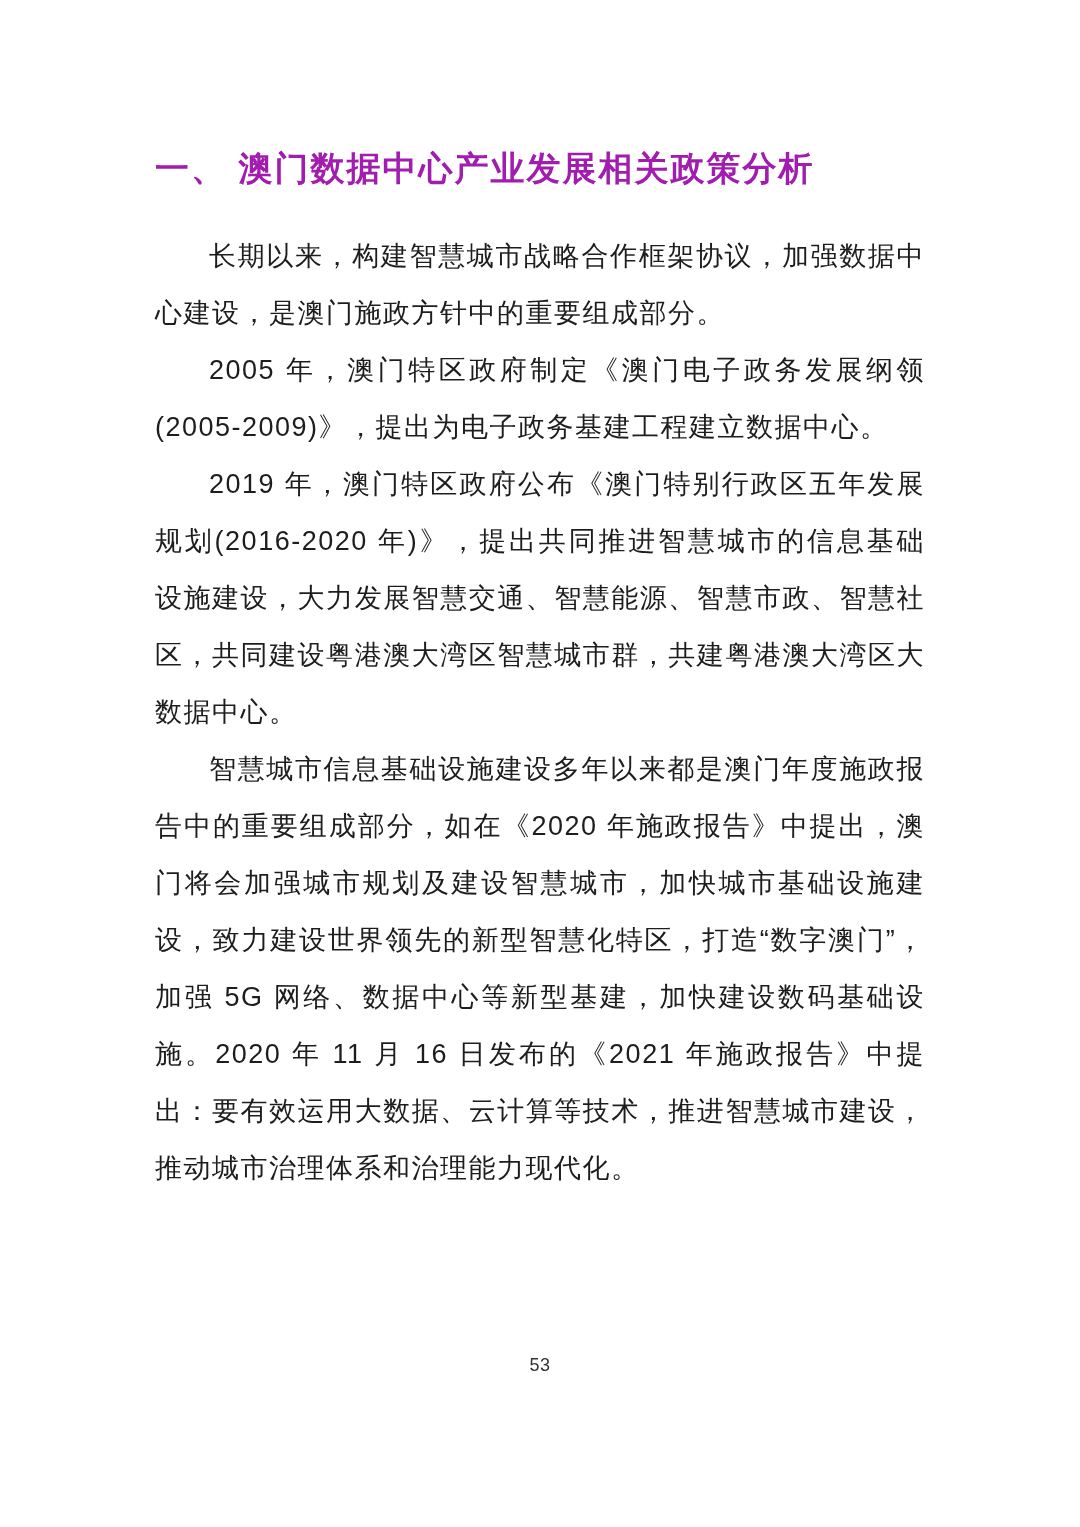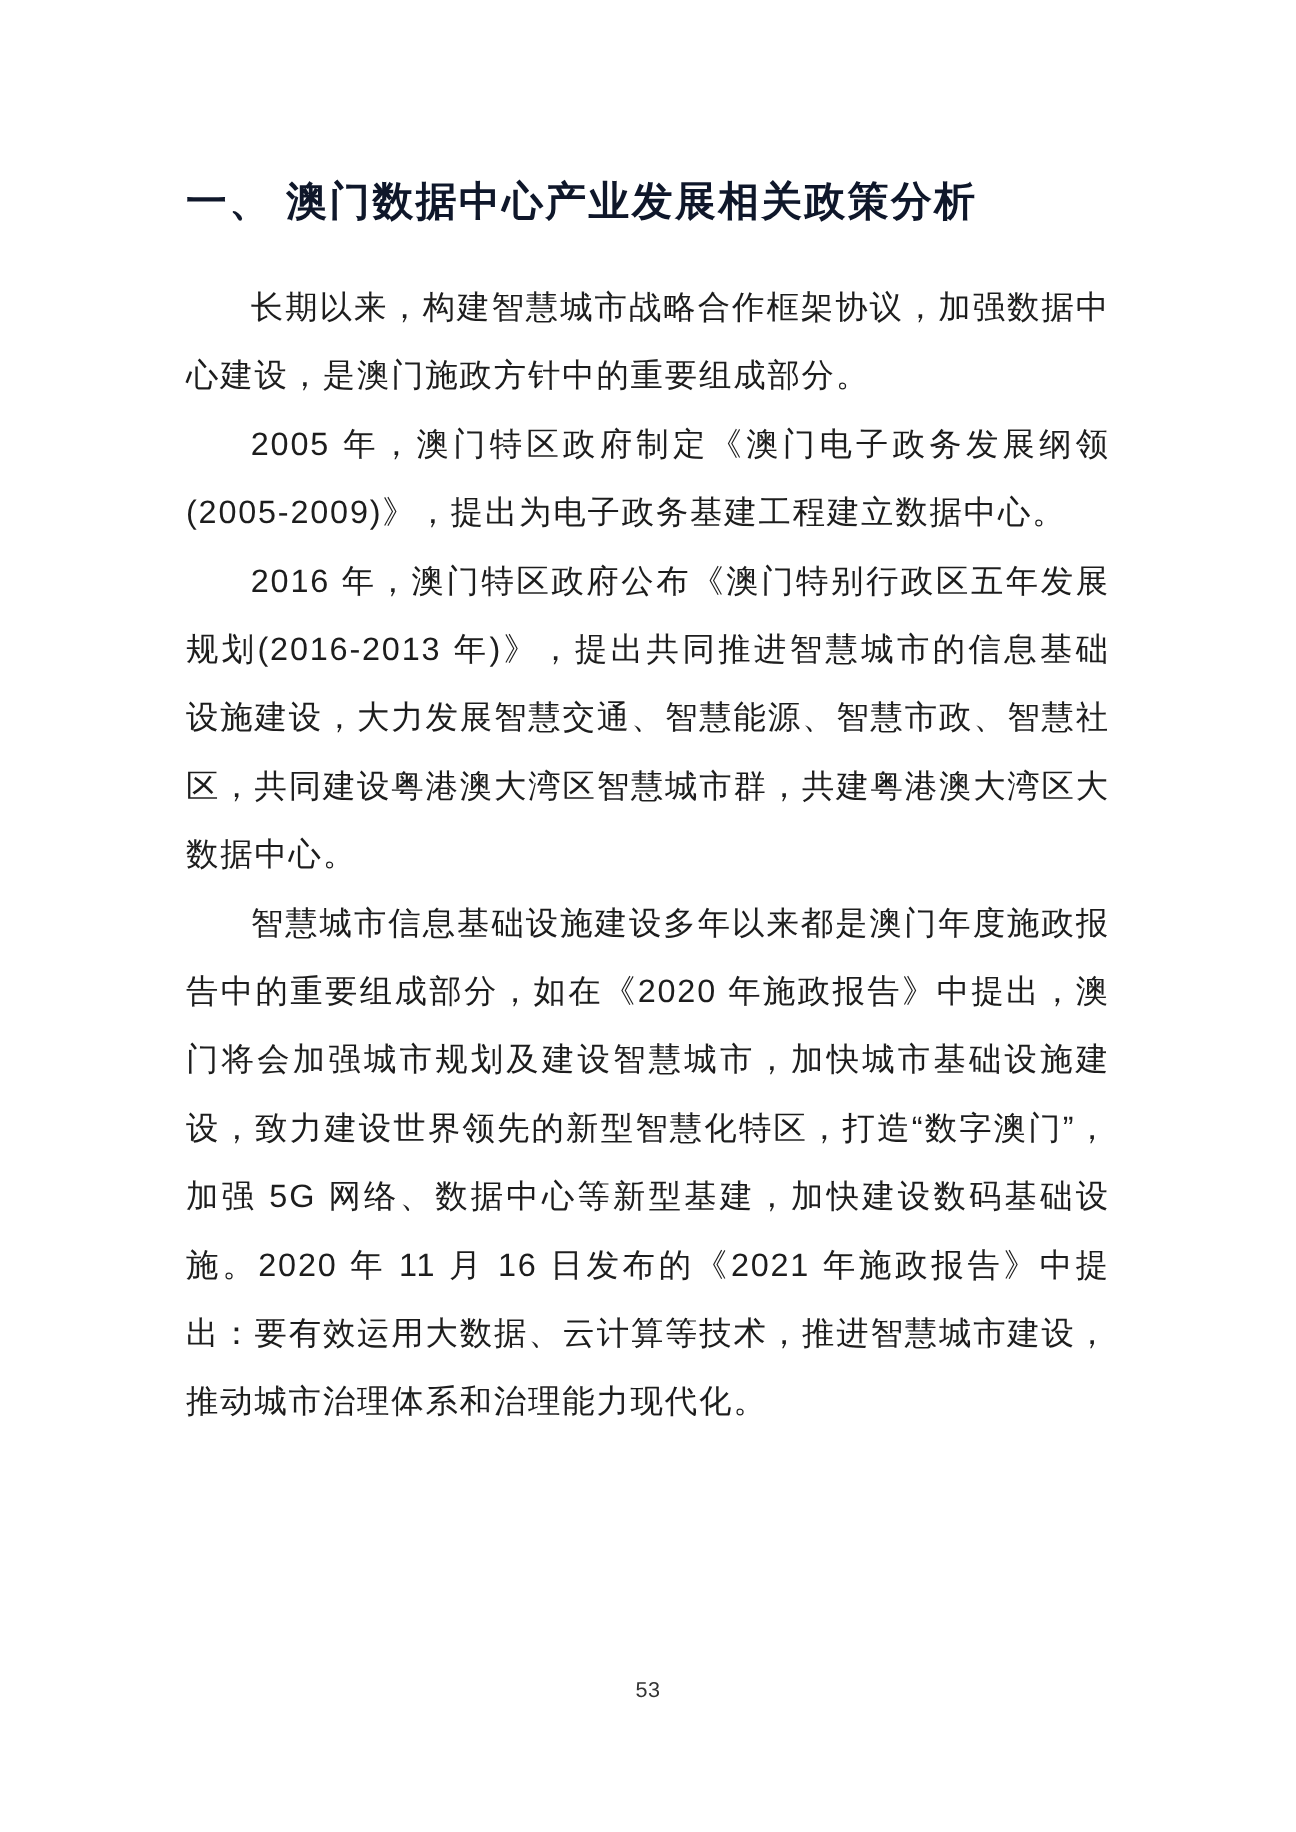--- a/index.html
+++ b/index.html
@@ -18,57 +18,57 @@
     position: absolute;
     inset: 0;
     background: #ffffff;
     color: #1c1c1c;
   }
   .heading {
     margin: 146px 152px 38px 155px;
     font-size: 34px;
     line-height: 44px;
     font-weight: 700;
-    color: #0f172a;
+    color: #a21caf;
     letter-spacing: 2px;
   }
   .doc-body {
     margin: 0 155px;
     width: 770px;
     font-size: 27px;
     line-height: 57px;
     letter-spacing: 1.5px;
     text-align: justify;
     color: #1d1d1d;
   }
   .para {
     margin: 0;
     padding: 0;
     text-indent: 2em;
   }
   .page-number {
     position: absolute;
-    top: 1398px;
+    top: 1355px;
     left: 0;
     right: 0;
     text-align: center;
     font-size: 18px;
     color: #333333;
     letter-spacing: 0.5px;
   }
 </style>
 </head>
 <body>
 
 <div class="page">
 
   <h1 class="heading">一、 澳门数据中心产业发展相关政策分析</h1>
 
   <div class="doc-body">
     <p class="para">长期以来，构建智慧城市战略合作框架协议，加强数据中心建设，是澳门施政方针中的重要组成部分。</p>
     <p class="para">2005 年，澳门特区政府制定《澳门电子政务发展纲领(2005-2009)》，提出为电子政务基建工程建立数据中心。</p>
-    <p class="para">2016 年，澳门特区政府公布《澳门特别行政区五年发展规划(2016-2013 年)》，提出共同推进智慧城市的信息基础设施建设，大力发展智慧交通、智慧能源、智慧市政、智慧社区，共同建设粤港澳大湾区智慧城市群，共建粤港澳大湾区大数据中心。</p>
+    <p class="para">2019 年，澳门特区政府公布《澳门特别行政区五年发展规划(2016-2020 年)》，提出共同推进智慧城市的信息基础设施建设，大力发展智慧交通、智慧能源、智慧市政、智慧社区，共同建设粤港澳大湾区智慧城市群，共建粤港澳大湾区大数据中心。</p>
     <p class="para">智慧城市信息基础设施建设多年以来都是澳门年度施政报告中的重要组成部分，如在《2020 年施政报告》中提出，澳门将会加强城市规划及建设智慧城市，加快城市基础设施建设，致力建设世界领先的新型智慧化特区，打造“数字澳门”，加强 5G 网络、数据中心等新型基建，加快建设数码基础设施。2020 年 11 月 16 日发布的《2021 年施政报告》中提出：要有效运用大数据、云计算等技术，推进智慧城市建设，推动城市治理体系和治理能力现代化。</p>
   </div>
 
   <div class="page-number">53</div>
 
 </div>
 
 </body></html>

